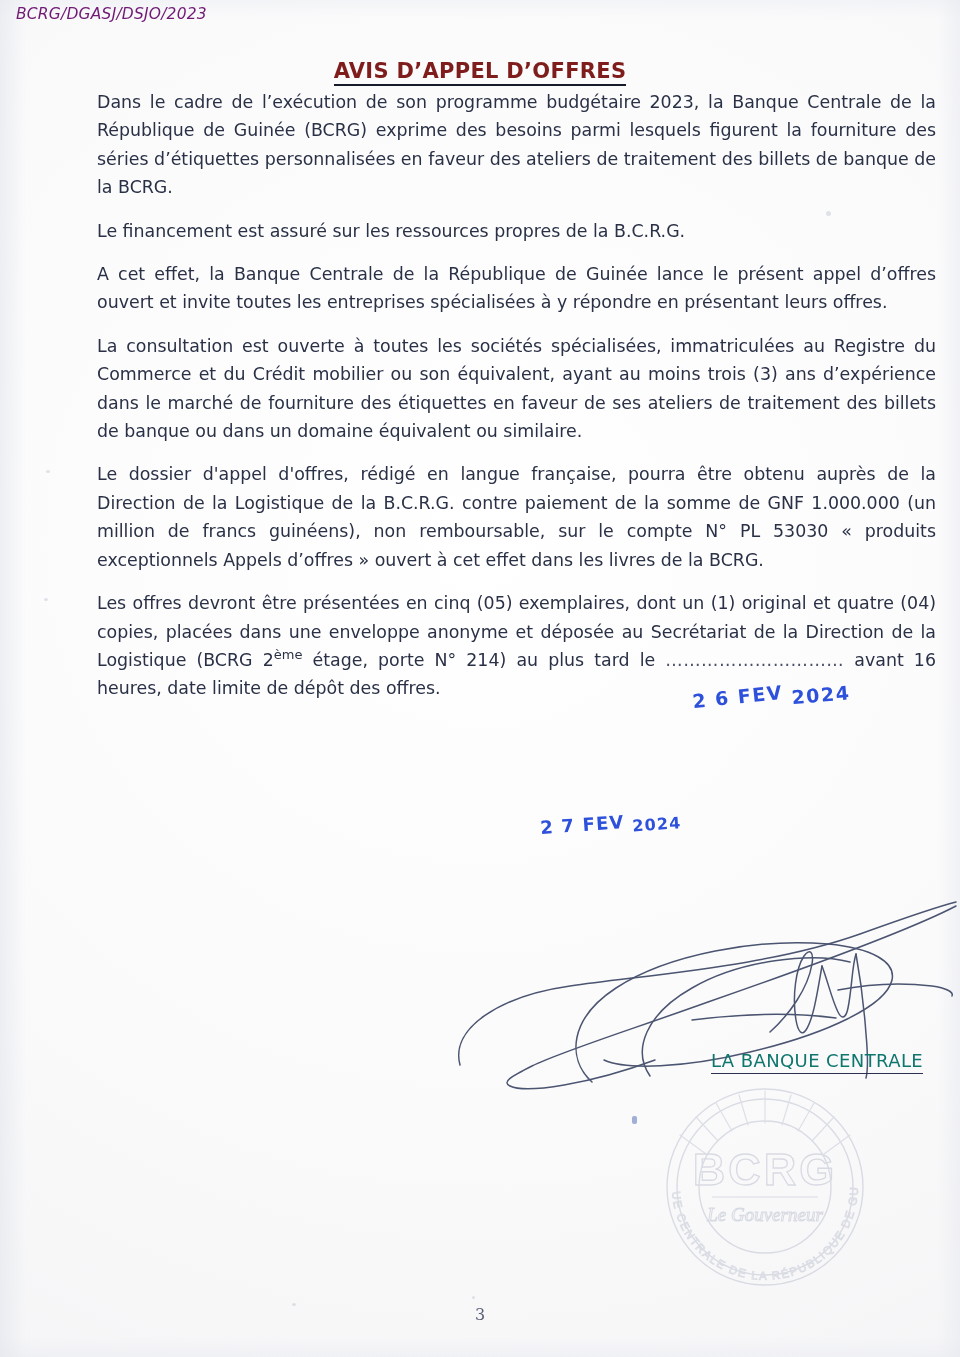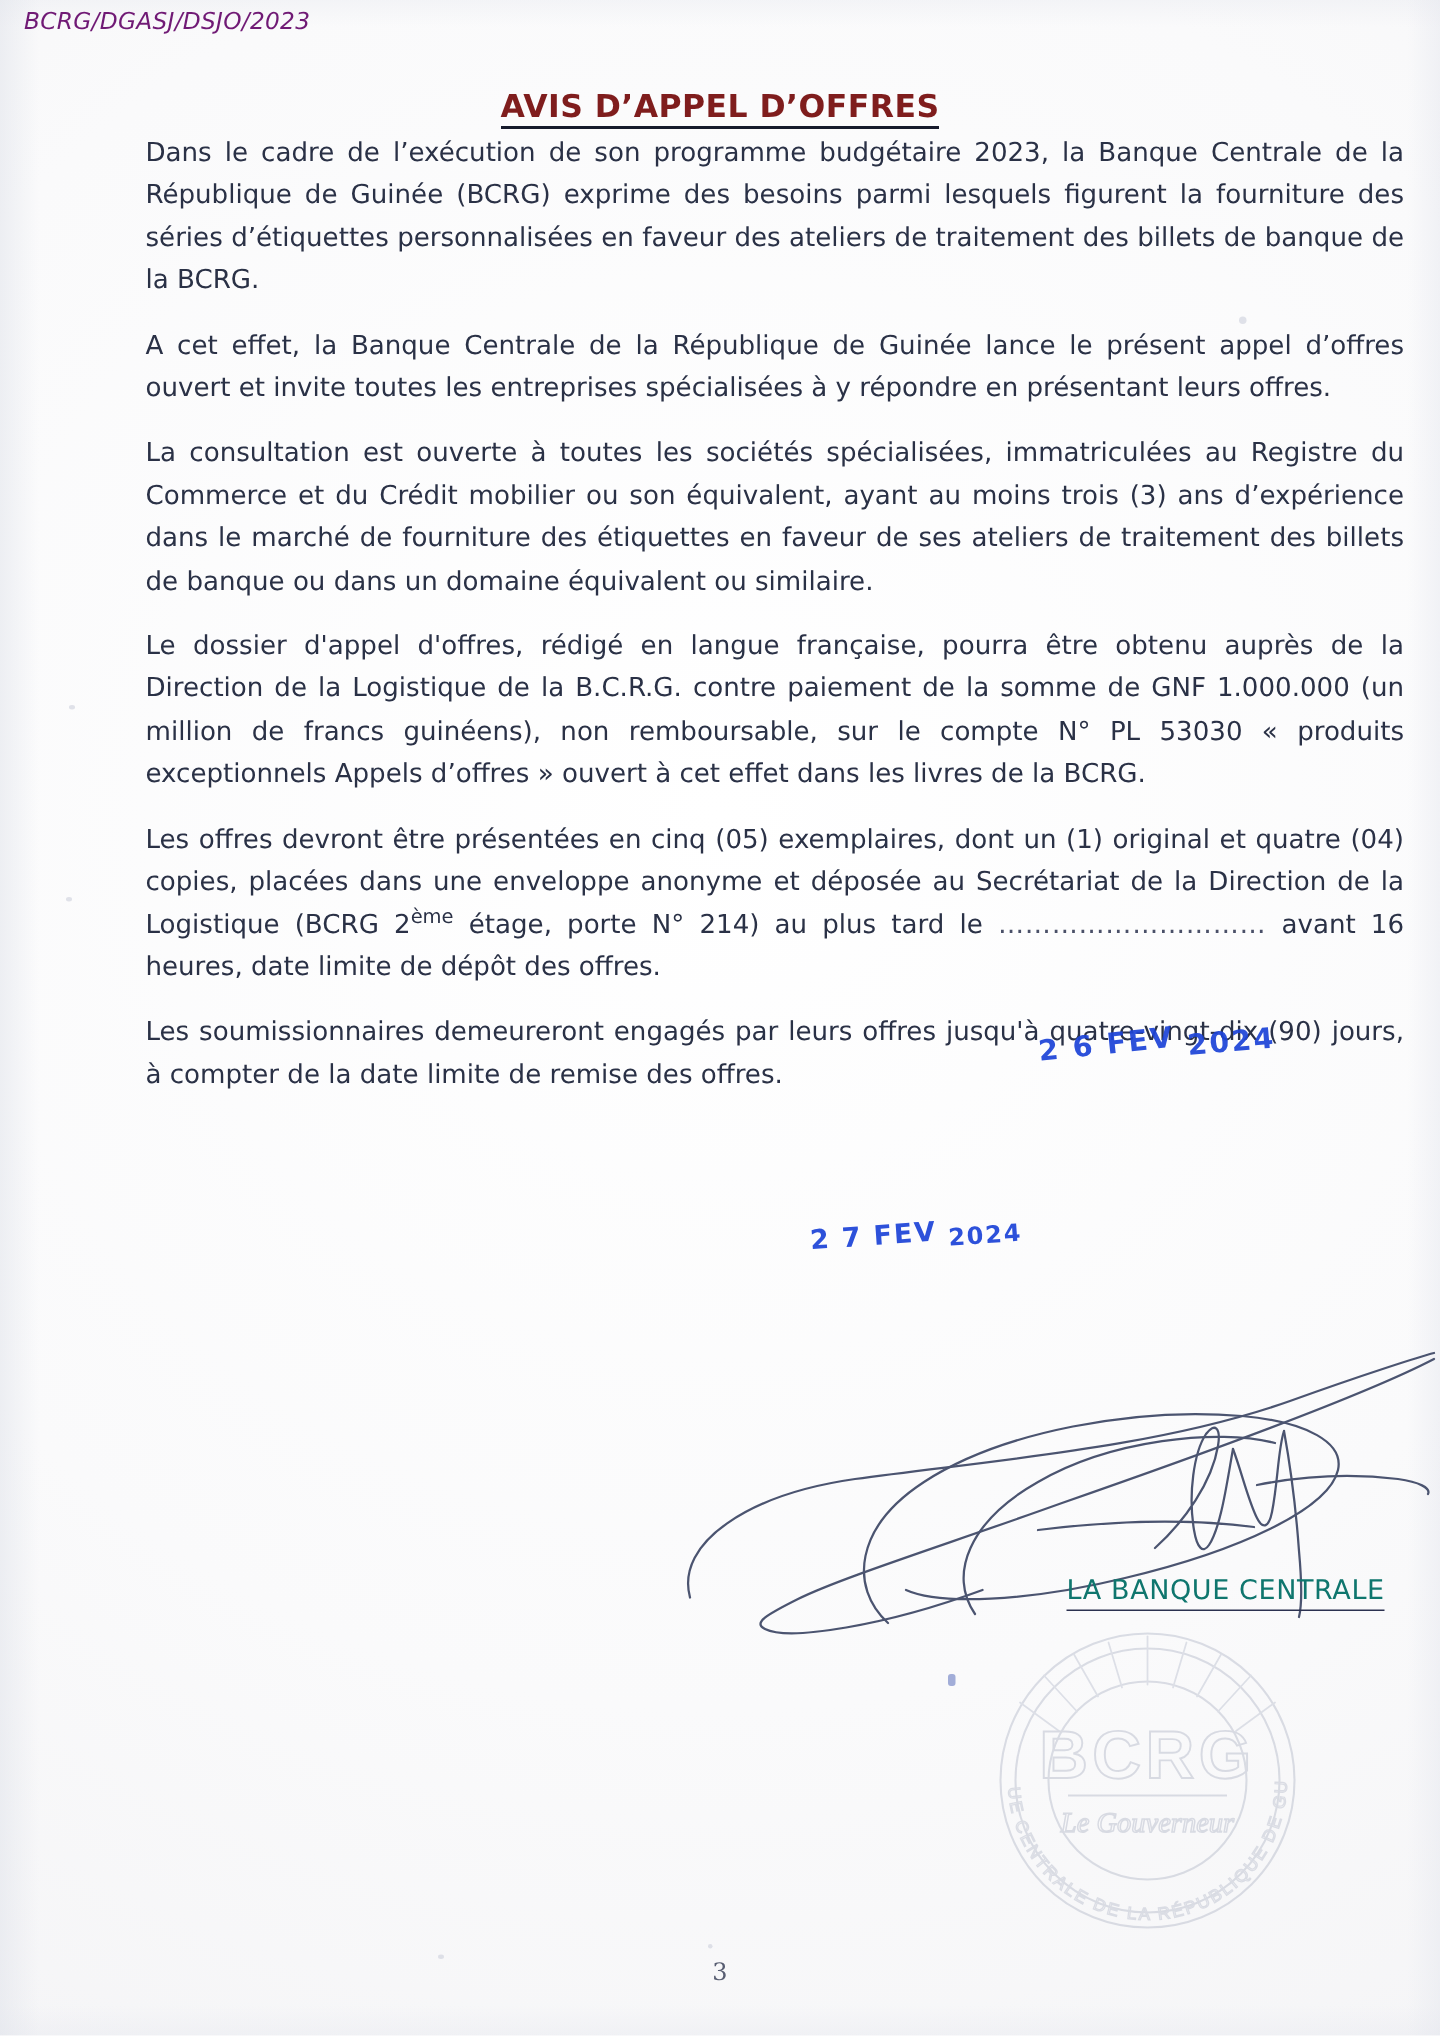--- a/index.html
+++ b/index.html
@@ -196,29 +196,29 @@
 
   <div class="doc-ref">BCRG/DGASJ/DSJO/2023</div>
 
   <h1 class="doc-title">
     <span>AVIS D’APPEL D’OFFRES</span>
   </h1>
 
   <div class="body-text">
 
     <p class="para">Dans le cadre de l’exécution de son programme budgétaire 2023, la Banque Centrale de la République de Guinée (BCRG) exprime des besoins parmi lesquels figurent la fourniture des séries d’étiquettes personnalisées en faveur des ateliers de traitement des billets de banque de la BCRG.</p>
+    <p class="para">Le financement est assuré sur les ressources propres de la B.C.R.G.</p>
     <p class="para">A cet effet, la Banque Centrale de la République de Guinée lance le présent appel d’offres ouvert et invite toutes les entreprises spécialisées à y répondre en présentant leurs offres.</p>
     <p class="para">La consultation est ouverte à toutes les sociétés spécialisées, immatriculées au Registre du Commerce et du Crédit mobilier ou son équivalent, ayant au moins trois (3) ans d’expérience dans le marché de fourniture des étiquettes en faveur de ses ateliers de traitement des billets de banque ou dans un domaine équivalent ou similaire.</p>
     <p class="para">Le dossier d'appel d'offres, rédigé en langue française, pourra être obtenu auprès de la Direction de la Logistique de la B.C.R.G. contre paiement de la somme de GNF 1.000.000 (un million de francs guinéens), non remboursable, sur le compte N° PL 53030 « produits exceptionnels Appels d’offres » ouvert à cet effet dans les livres de la BCRG.</p>
 
     <p class="para">
       <span>Les offres devront être présentées en cinq (05) exemplaires, dont un (1) original et quatre (04) copies, placées dans une enveloppe anonyme et déposée au Secrétariat de la Direction de la Logistique (BCRG 2</span><sup class="ord">ème</sup><span> étage, porte N° 214) au plus tard le </span><span class="dots">…………………………</span><span> avant 16 heures, date limite de dépôt des offres.</span>
     </p>
 
-    <p class="para">Les soumissionnaires demeureront engagés par leurs offres jusqu'à quatre-vingt-dix (90) jours, à compter de la date limite de remise des offres.</p>
 
 
   </div>
 
   <div class="stamp stamp-1">
     <span>2 6</span>
     <span>FEV</span>
     <span class="yr">2024</span>
   </div>
 

